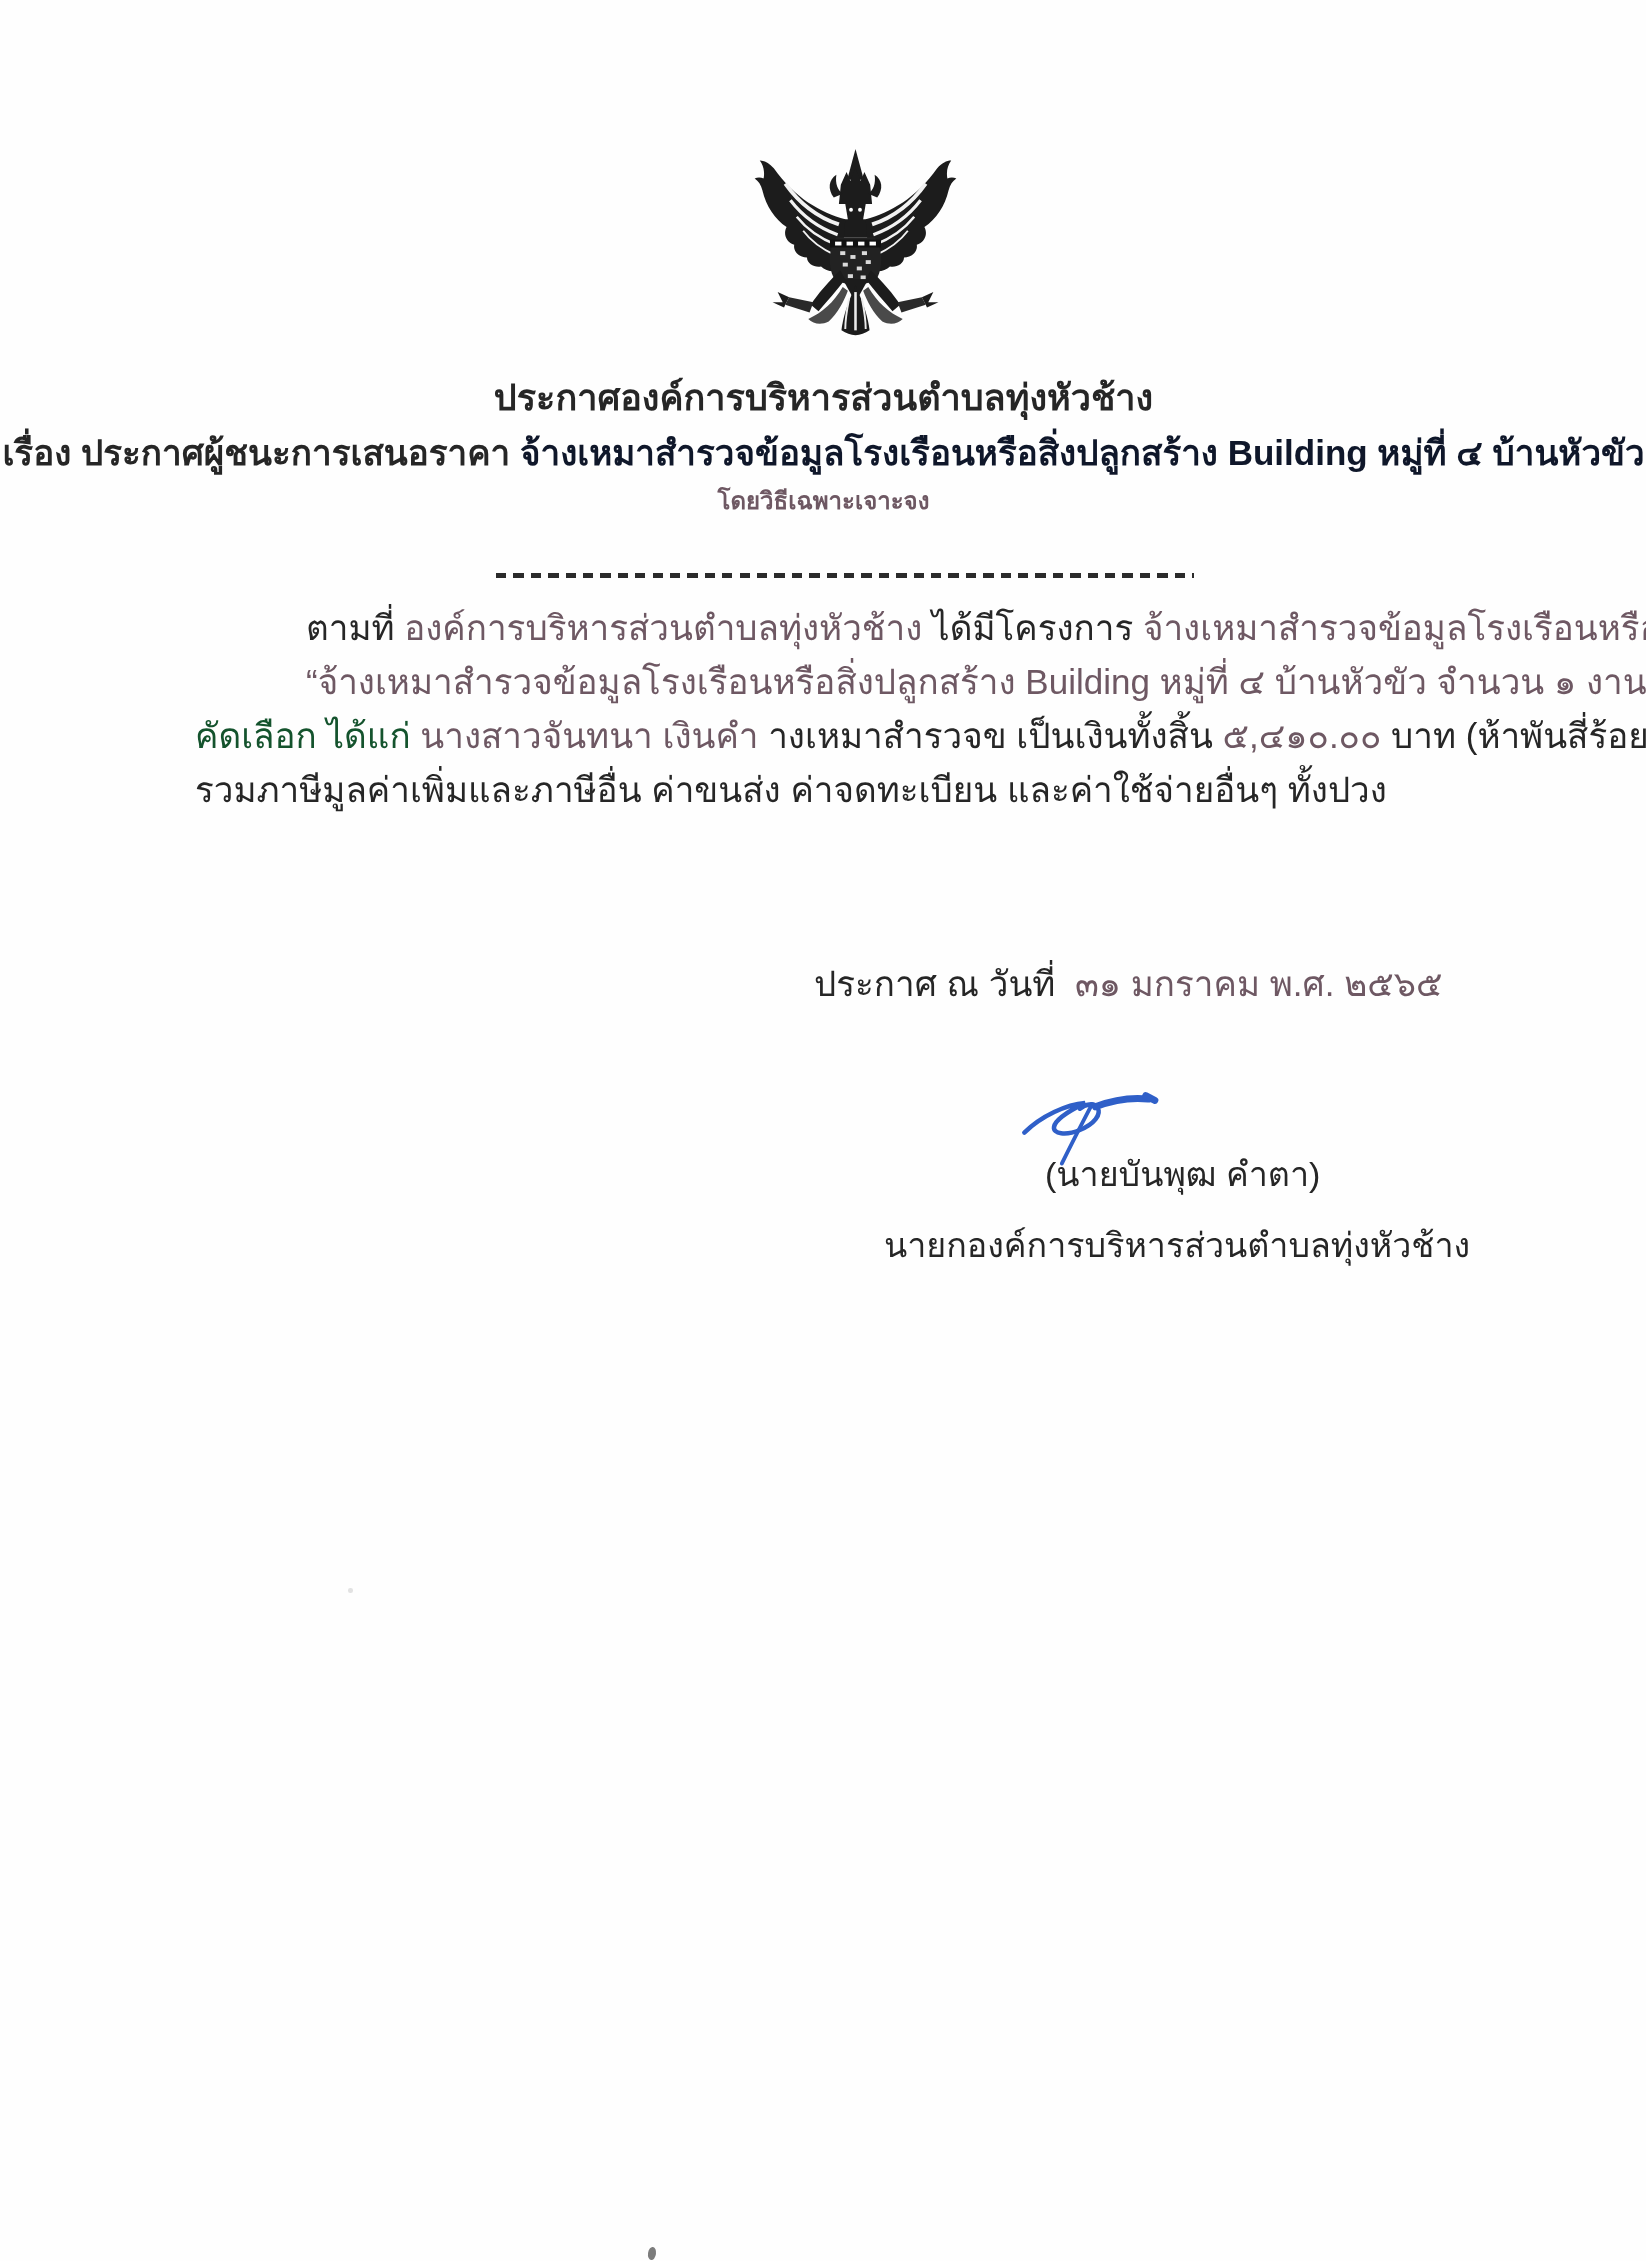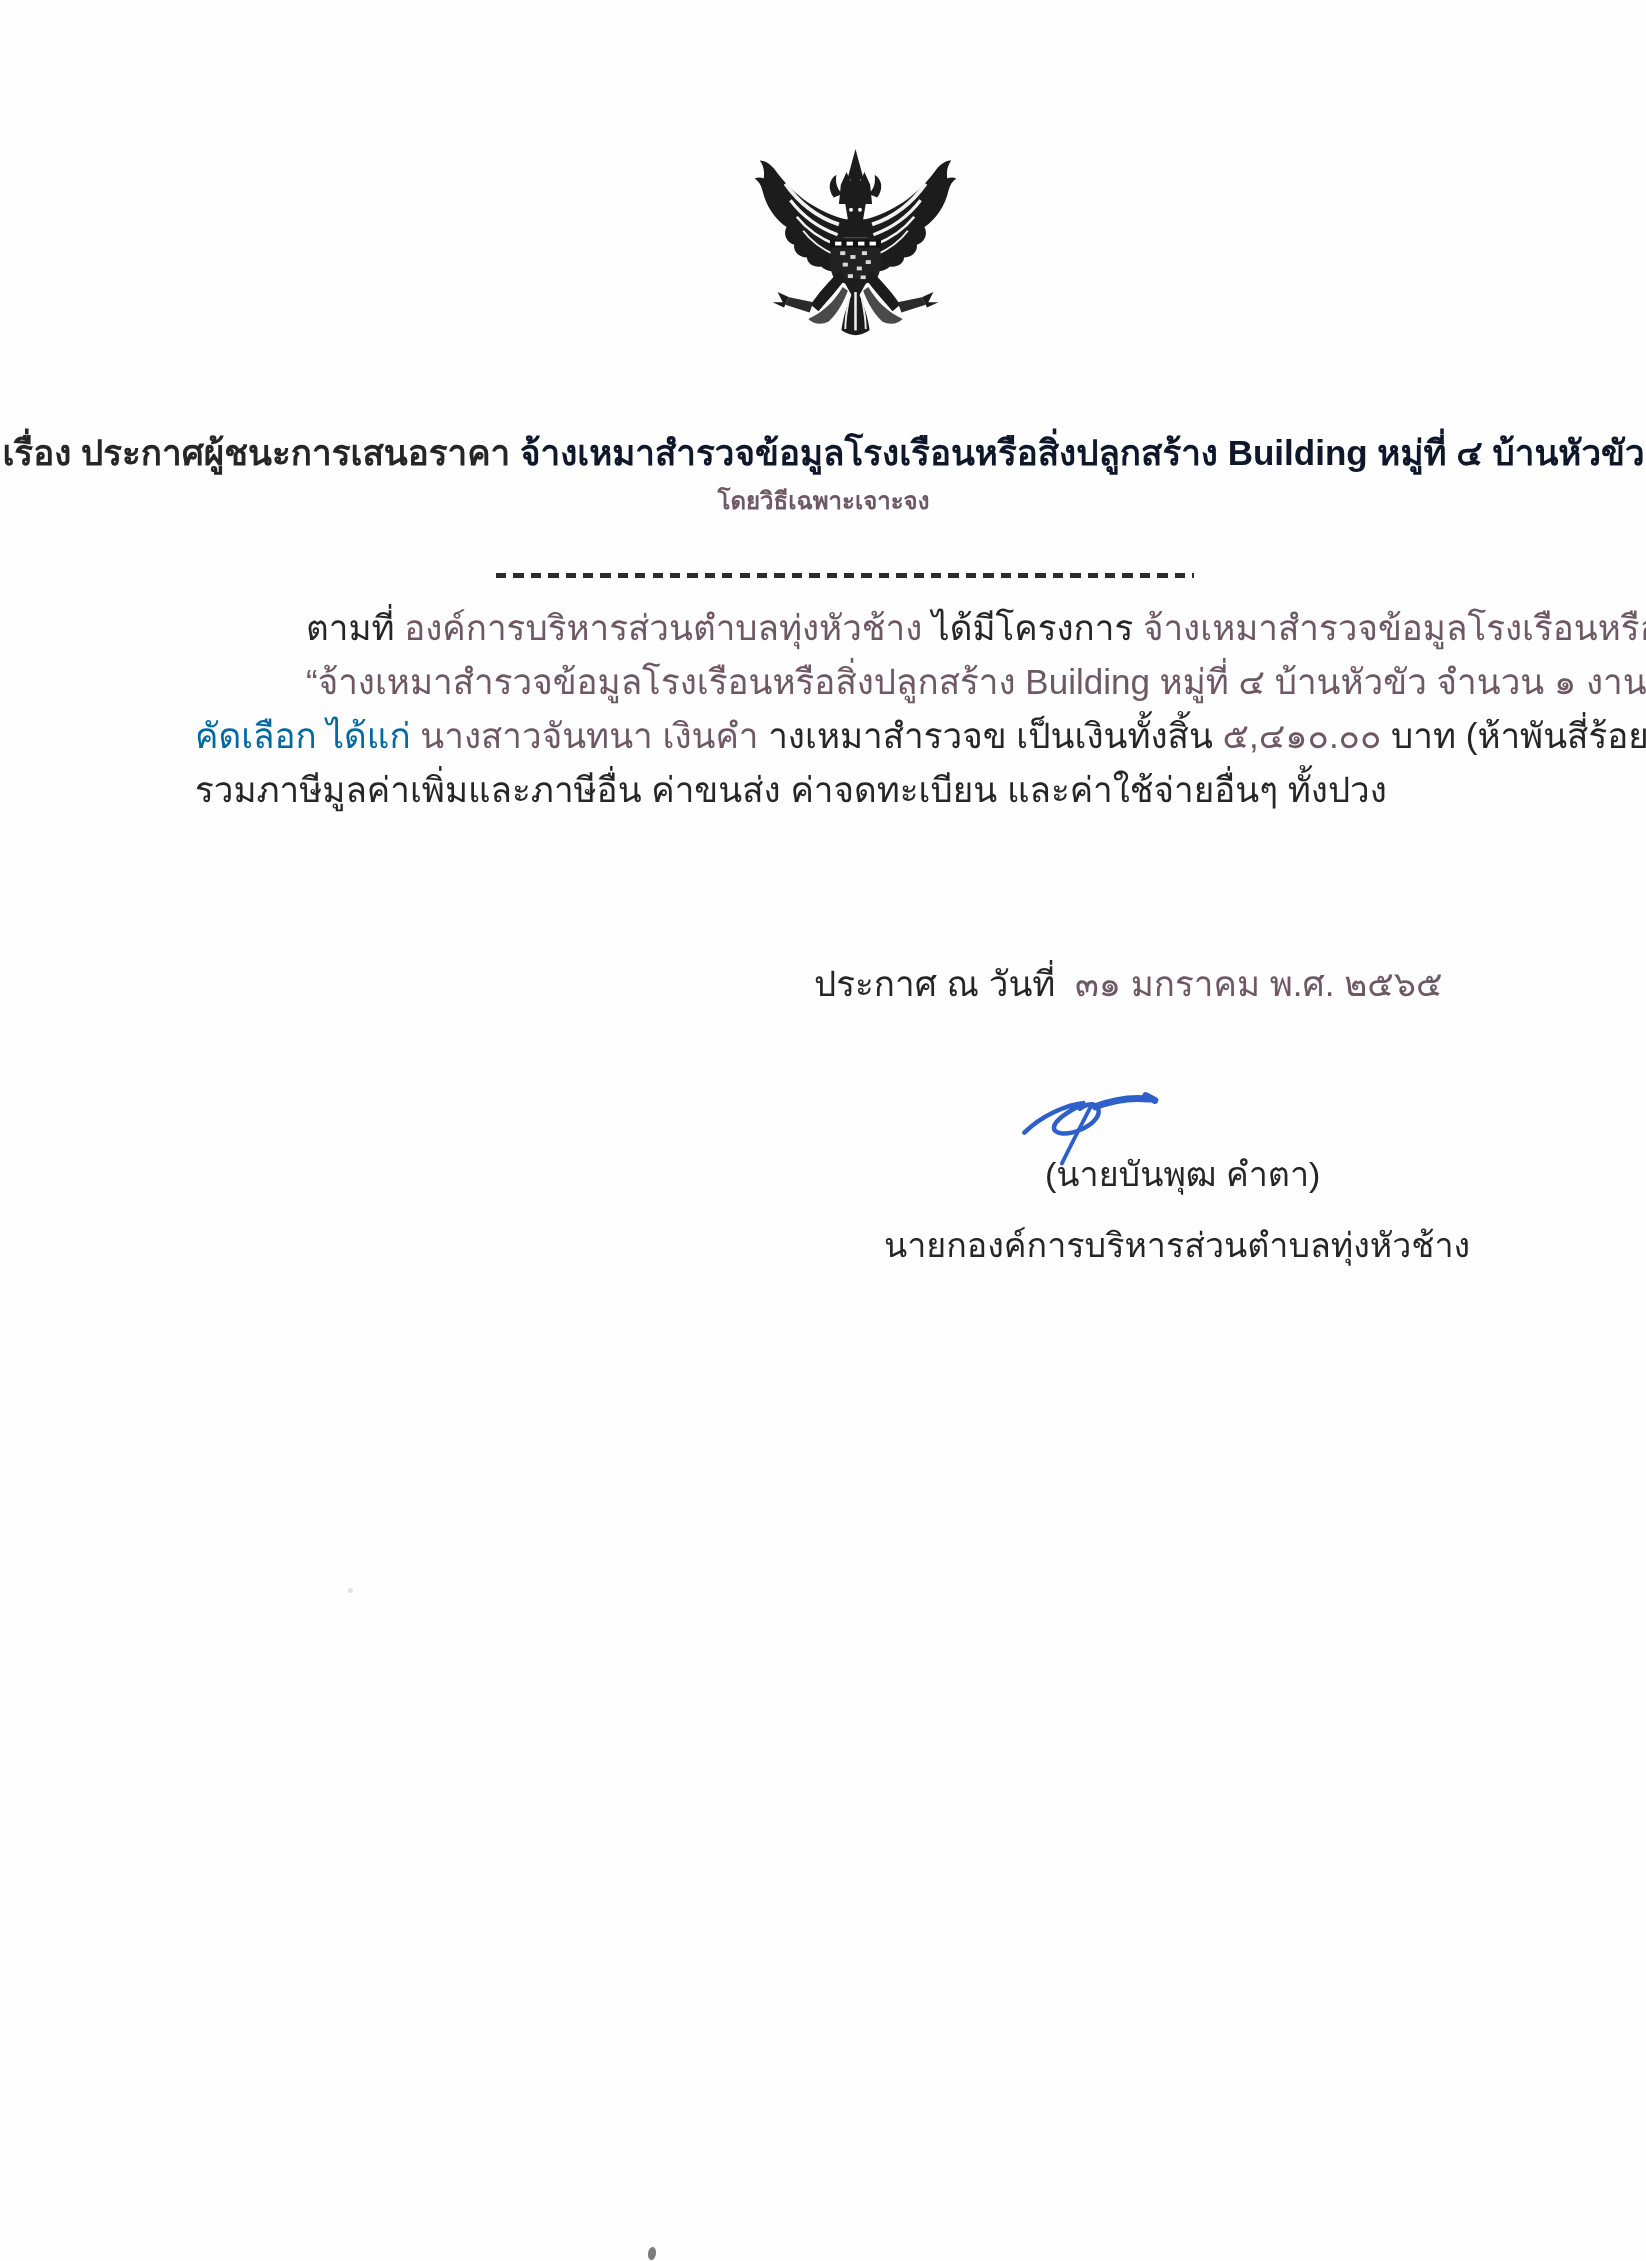--- a/index.html
+++ b/index.html
@@ -117,29 +117,30 @@
     </g>
     <path d="M150,212 L170,248 L190,212 Z" fill="#1c1c1c"></path>
     <path d="M170,222 C158,248 150,272 148,292 C162,302 178,302 192,292 C190,272 182,248 170,222 Z" fill="#1c1c1c"></path>
     <path d="M170,232 L170,292" stroke="#ececec" stroke-width="4"></path>
     <path d="M160,242 C156,262 154,278 154,290" stroke="#ececec" stroke-width="3" fill="none"></path>
     <path d="M180,242 C184,262 186,278 186,290" stroke="#ececec" stroke-width="3" fill="none"></path>
     <use href="#halfleg"></use>
     <use href="#halfleg" transform="translate(340,0) scale(-1,1)"></use>
   </svg>
 
+  <div class="h-block h1">ประกาศองค์การบริหารส่วนตำบลทุ่งหัวช้าง</div>
   <div class="h-block h2"><span style="color: rgb(38, 38, 38);">เรื่อง ประกาศผู้ชนะการเสนอราคา </span><span style="color: #0f172a;">จ้างเหมาสำรวจข้อมูลโรงเรือนหรือสิ่งปลูกสร้าง Building หมู่ที่ ๔ บ้านหัวขัว</span></div>
   <div class="h-block h3"><span style="color:#6e5863;">โดยวิธีเฉพาะเจาะจง</span></div>
 
   <div class="dashes"></div>
 
   <div class="body-block">
       <div class="body-line indent"><span style="color: rgb(38, 38, 38);">ตามที่ </span><span style="color: rgb(110, 88, 99);">องค์การบริหารส่วนตำบลทุ่งหัวช้าง </span><span style="color: rgb(38, 38, 38);">ได้มีโครงการ </span><span style="color: rgb(110, 88, 99);">จ้างเหมาสำรวจข้อมูลโรงเรือนหรือสิ่งปลูกสร้าง</span></div>
       <div class="body-line indent"><span style="color: rgb(110, 88, 99);">“จ้างเหมาสำรวจข้อมูลโรงเรือนหรือสิ่งปลูกสร้าง Building หมู่ที่ ๔ บ้านหัวขัว จำนวน ๑ งาน </span></div>
-      <div class="body-line"><span style="color: #0369a1;">คัดเลือก ได้แก่ </span><span style="color: rgb(110, 88, 99);">นางสาวจันทนา เงินคำ </span><span style="color: rgb(38, 38, 38);">างเหมาสำรวจข เป็นเงินทั้งสิ้น </span><span style="color: rgb(110, 88, 99);">๕,๔๑๐.๐๐ </span><span style="color: rgb(38, 38, 38);">บาท (ห้าพันสี่ร้อยสิบบาทถ้วน)</span></div>
+      <div class="body-line"><span style="color: #14532d;">คัดเลือก ได้แก่ </span><span style="color: rgb(110, 88, 99);">นางสาวจันทนา เงินคำ </span><span style="color: rgb(38, 38, 38);">างเหมาสำรวจข เป็นเงินทั้งสิ้น </span><span style="color: rgb(110, 88, 99);">๕,๔๑๐.๐๐ </span><span style="color: rgb(38, 38, 38);">บาท (ห้าพันสี่ร้อยสิบบาทถ้วน)</span></div>
       <div class="body-line"><span style="color: rgb(38, 38, 38);">รวมภาษีมูลค่าเพิ่มและภาษีอื่น ค่าขนส่ง ค่าจดทะเบียน และค่าใช้จ่ายอื่นๆ ทั้งปวง</span></div>
     </div>
 
   <div class="date-line"><span style="color: rgb(38, 38, 38);">ประกาศ ณ วันที่  </span><span style="color: rgb(110, 88, 99);">๓๑ มกราคม พ.ศ. ๒๕๖๕</span></div>
 
   <svg class="signature-svg" viewBox="0 0 240 145" aria-hidden="true">
     <g stroke="#2f5fc8" fill="none" stroke-linecap="round">
       <path d="M16,92 C42,66 82,48 110,46 C86,58 64,72 62,83 C60,94 80,97 102,88 C124,79 136,64 129,53 C124,45 110,48 102,55" stroke-width="7"></path>
       <path d="M126,52 C152,42 180,37 208,40" stroke-width="11"></path>
       <path d="M204,35 L218,42" stroke-width="11"></path>

